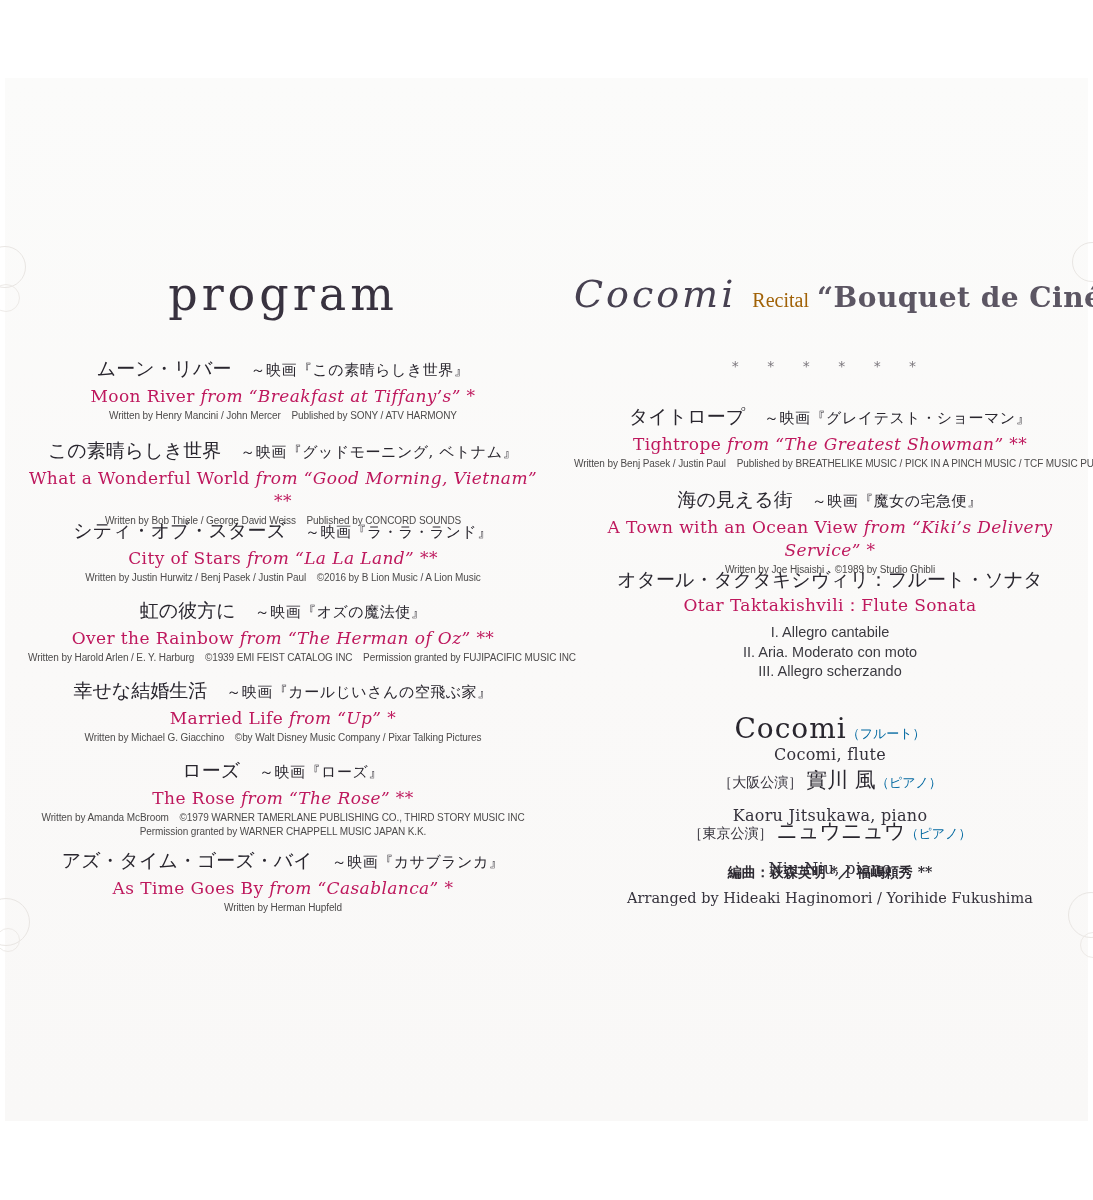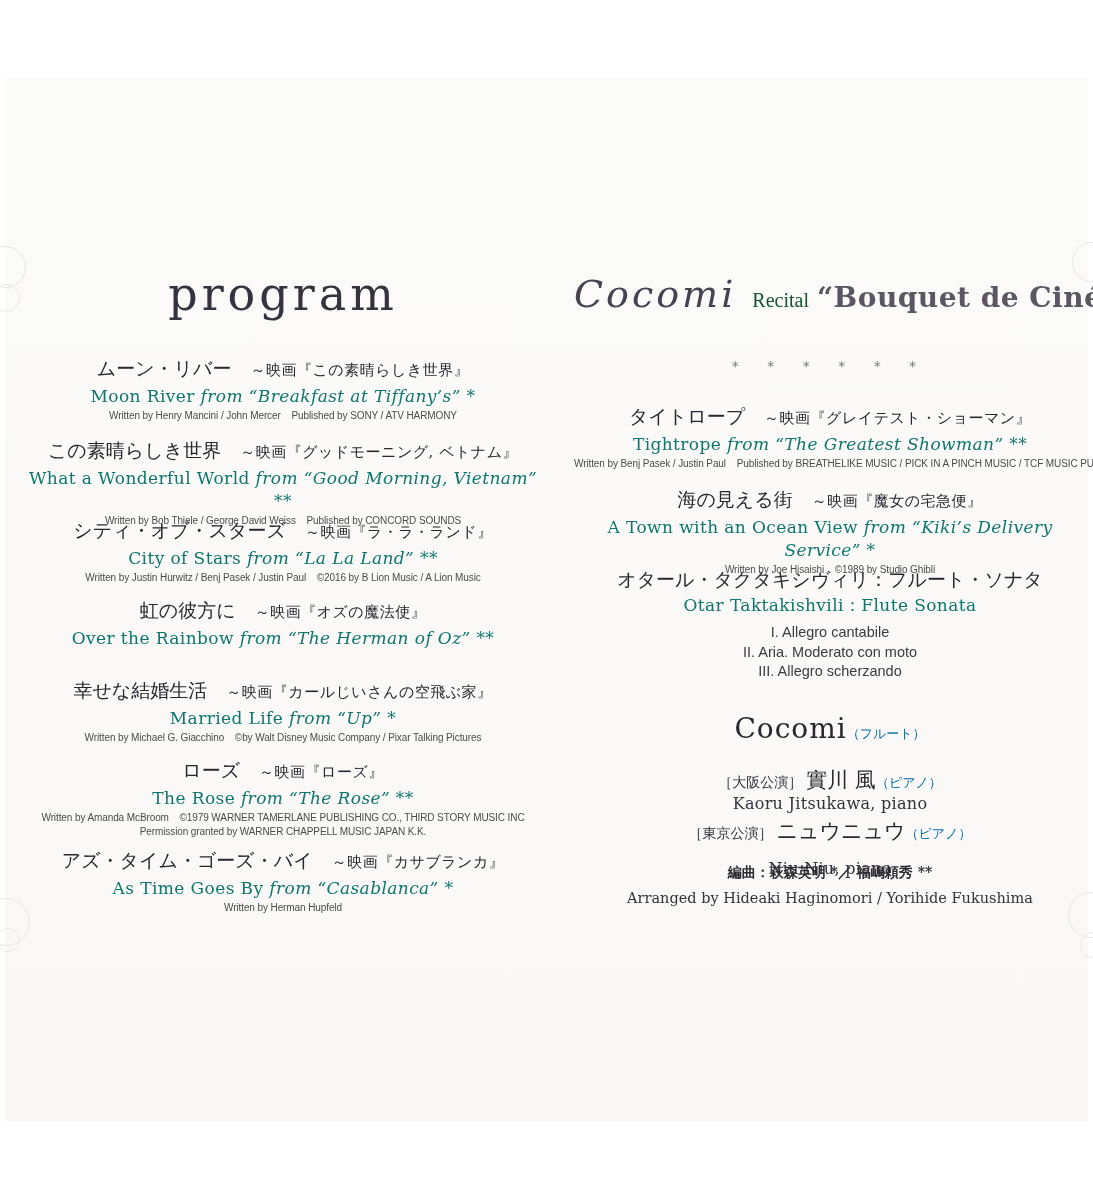--- a/index.html
+++ b/index.html
@@ -15,35 +15,35 @@
   .Lcol{left:28px;width:510px;}
   .Rcol{left:574px;width:512px;}
 
   .program-title{
     font-family:"DejaVu Serif","Liberation Serif",serif;
     font-size:46px;letter-spacing:4px;color:#38323f;line-height:52px;
   }
 
   .jp{font-family:"DejaVu Serif","Liberation Serif",serif;font-size:19px;line-height:26px;color:#29262e;}
   .jp .movie{font-size:15px;letter-spacing:0.5px;}
-  .en{font-family:"DejaVu Serif","Liberation Serif",serif;font-size:17px;line-height:23px;margin-top:2px;color:#0f766e;letter-spacing:0.4px;}
+  .en{font-family:"DejaVu Serif","Liberation Serif",serif;font-size:17px;line-height:23px;margin-top:2px;color:#be185d;letter-spacing:0.4px;}
   .en .from{font-style:italic;}
   .cr{
     font-family:"Liberation Sans","DejaVu Sans",sans-serif;
     font-size:10px;line-height:14px;margin-top:1px;color:#4d4b4b;
     white-space:pre;letter-spacing:-0.1px;
   }
   .mov{font-family:"Liberation Sans","DejaVu Sans",sans-serif;font-size:14.5px;line-height:19.5px;color:#3b3a40;}
 
   .rheader{white-space:nowrap;}
   .artist{
     font-family:"DejaVu Serif","Liberation Serif",serif;font-style:italic;
     font-size:38px;letter-spacing:3px;color:#474151;vertical-align:baseline;
   }
-  .recital{font-size:20px;color:#14532d;margin:0 8px 0 16px;}
+  .recital{font-size:20px;color:#a16207;margin:0 8px 0 16px;}
   .ctitle{
     font-family:"DejaVu Serif","Liberation Serif",serif;font-weight:bold;
     font-size:28px;color:#5c5663;letter-spacing:0.5px;
   }
   .stars{font-family:"DejaVu Sans","Liberation Sans",sans-serif;font-size:14px;letter-spacing:12px;color:#7a767c;}
 
   .perf-label{font-size:14px;color:#33303a;}
   .perf-name{font-size:21px;color:#29262e;font-family:"DejaVu Serif","Liberation Serif",serif;}
   .perf-name.name-lg{font-size:28px;letter-spacing:1px;}
   .perf-role{font-size:13px;color:#0369a1;}
@@ -83,20 +83,21 @@
 
 <div class="blk Lcol" style="top:517px">
   <div class="jp"><span>シティ・オブ・スターズ</span>　<span class="movie">～映画『ラ・ラ・ランド』</span></div>
   <div class="en"><span>City of Stars</span> <span class="from">from “La La Land” **</span></div>
   <div class="cr">Written by Justin Hurwitz / Benj Pasek / Justin Paul    ©2016 by B Lion Music / A Lion Music</div>
 </div>
 
 <div class="blk Lcol" style="top:597px">
   <div class="jp"><span>虹の彼方に</span>　<span class="movie">～映画『オズの魔法使』</span></div>
   <div class="en"><span>Over the Rainbow</span> <span class="from">from “The Herman of Oz” **</span></div>
+  <div class="cr">Written by Harold Arlen / E. Y. Harburg    ©1939 EMI FEIST CATALOG INC    Permission granted by FUJIPACIFIC MUSIC INC</div>
 </div>
 
 <div class="blk Lcol" style="top:677px">
   <div class="jp"><span>幸せな結婚生活</span>　<span class="movie">～映画『カールじいさんの空飛ぶ家』</span></div>
   <div class="en"><span>Married Life</span> <span class="from">from “Up” *</span></div>
   <div class="cr">Written by Michael G. Giacchino    ©by Walt Disney Music Company / Pixar Talking Pictures</div>
 </div>
 
 <div class="blk Lcol" style="top:757px">
   <div class="jp"><span>ローズ</span>　<span class="movie">～映画『ローズ』</span></div>
@@ -132,25 +133,26 @@
 <div class="blk Rcol" style="top:566px">
   <div class="jp"><span>オタール・タクタキシヴィリ：フルート・ソナタ</span></div>
   <div class="en"><span>Otar Taktakishvili：Flute Sonata</span></div>
   <div class="mov" style="margin-top:6px">I. Allegro cantabile</div>
   <div class="mov">II. Aria. Moderato con moto</div>
   <div class="mov">III. Allegro scherzando</div>
 </div>
 
 <div class="blk Rcol" style="top:712px">
   <div><span class="perf-name name-lg">Cocomi</span><span class="perf-role">（フルート）</span></div>
+  <div class="perf-en">Cocomi, flute</div>
 </div>
 
 <div class="blk Rcol" style="top:766px">
   <div><span class="perf-label">［大阪公演］</span> <span class="perf-name">實川 風</span><span class="perf-role">（ピアノ）</span></div>
-  <div class="perf-en" style="margin-top:0">Kaoru Jitsukawa, piano</div>
+  <div class="perf-en" style="margin-top:12px">Kaoru Jitsukawa, piano</div>
 </div>
 
 <div class="blk Rcol" style="top:817px">
   <div><span class="perf-label">［東京公演］</span> <span class="perf-name">ニュウニュウ</span><span class="perf-role">（ピアノ）</span></div>
   <div class="perf-en" style="margin-top:14px">Niu Niu, piano</div>
 </div>
 
 <div class="blk Rcol" style="top:864px">
   <div class="arr-jp">編曲：萩森英明 *／ 福嶋頼秀 **</div>
   <div class="arr-en">Arranged by Hideaki Haginomori / Yorihide Fukushima</div>

